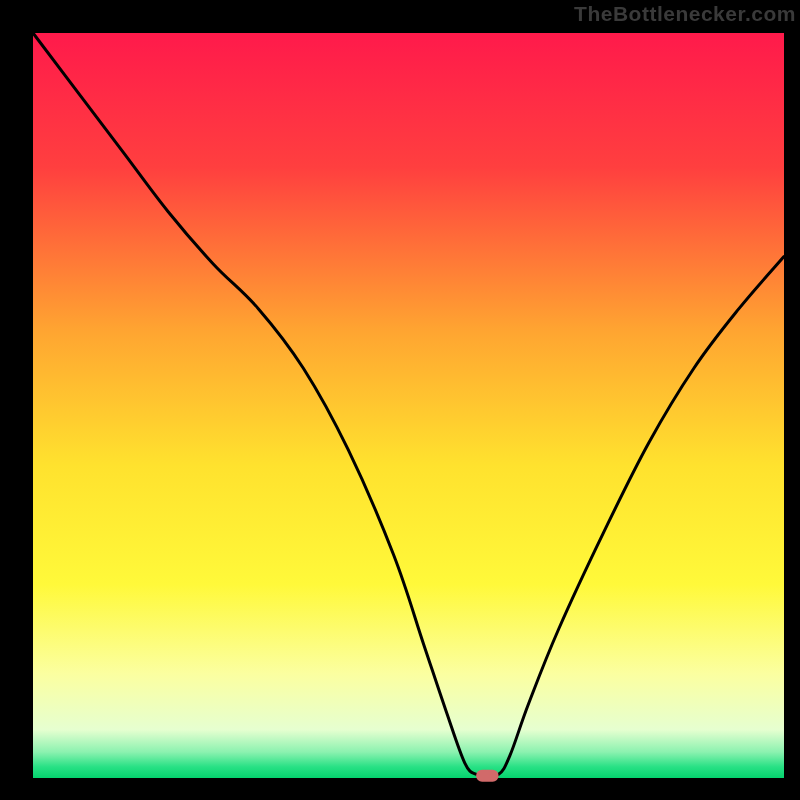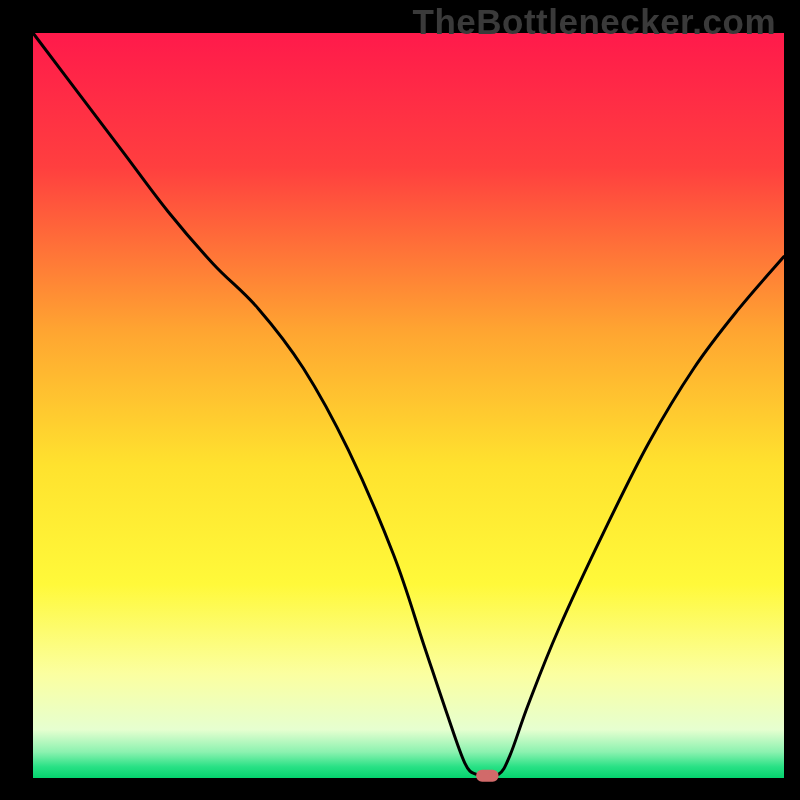--- a/index.html
+++ b/index.html
@@ -13,23 +13,23 @@
   }
   .frame {
     position: relative;
     width: 800px;
     height: 800px;
     background: #000;
   }
   .watermark {
     position: absolute;
     top: 2px;
-    right: 24px;
+    right: 4px;
     color: #3a3a3a;
-    font-size: 35px;
+    font-size: 21px;
     font-weight: 600;
     letter-spacing: 0.5px;
     z-index: 5;
   }
   svg {
     position: absolute;
     top: 0;
     left: 0;
   }
 </style>

